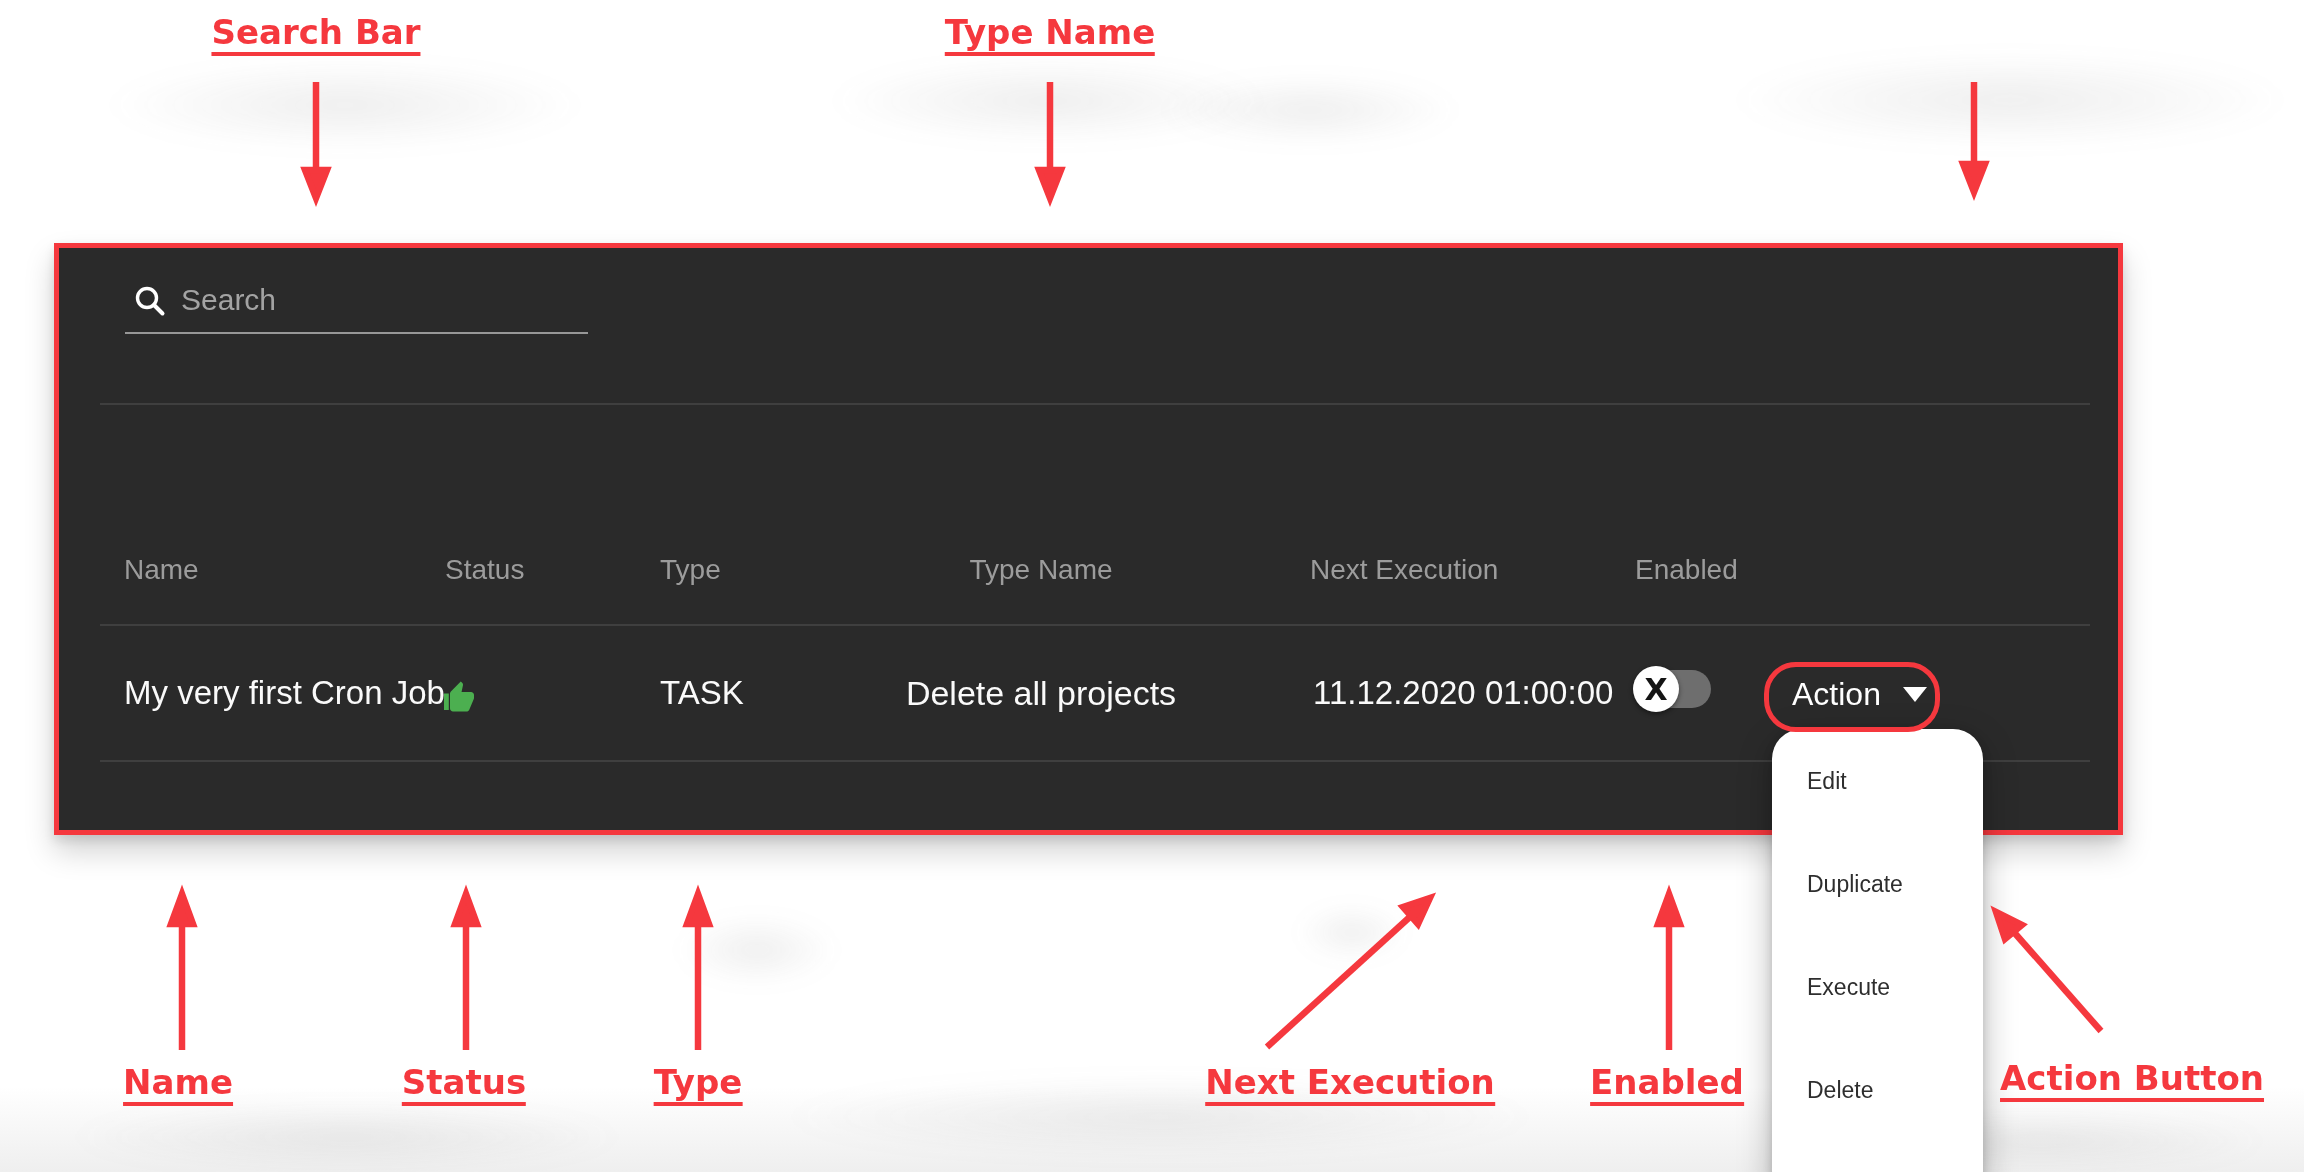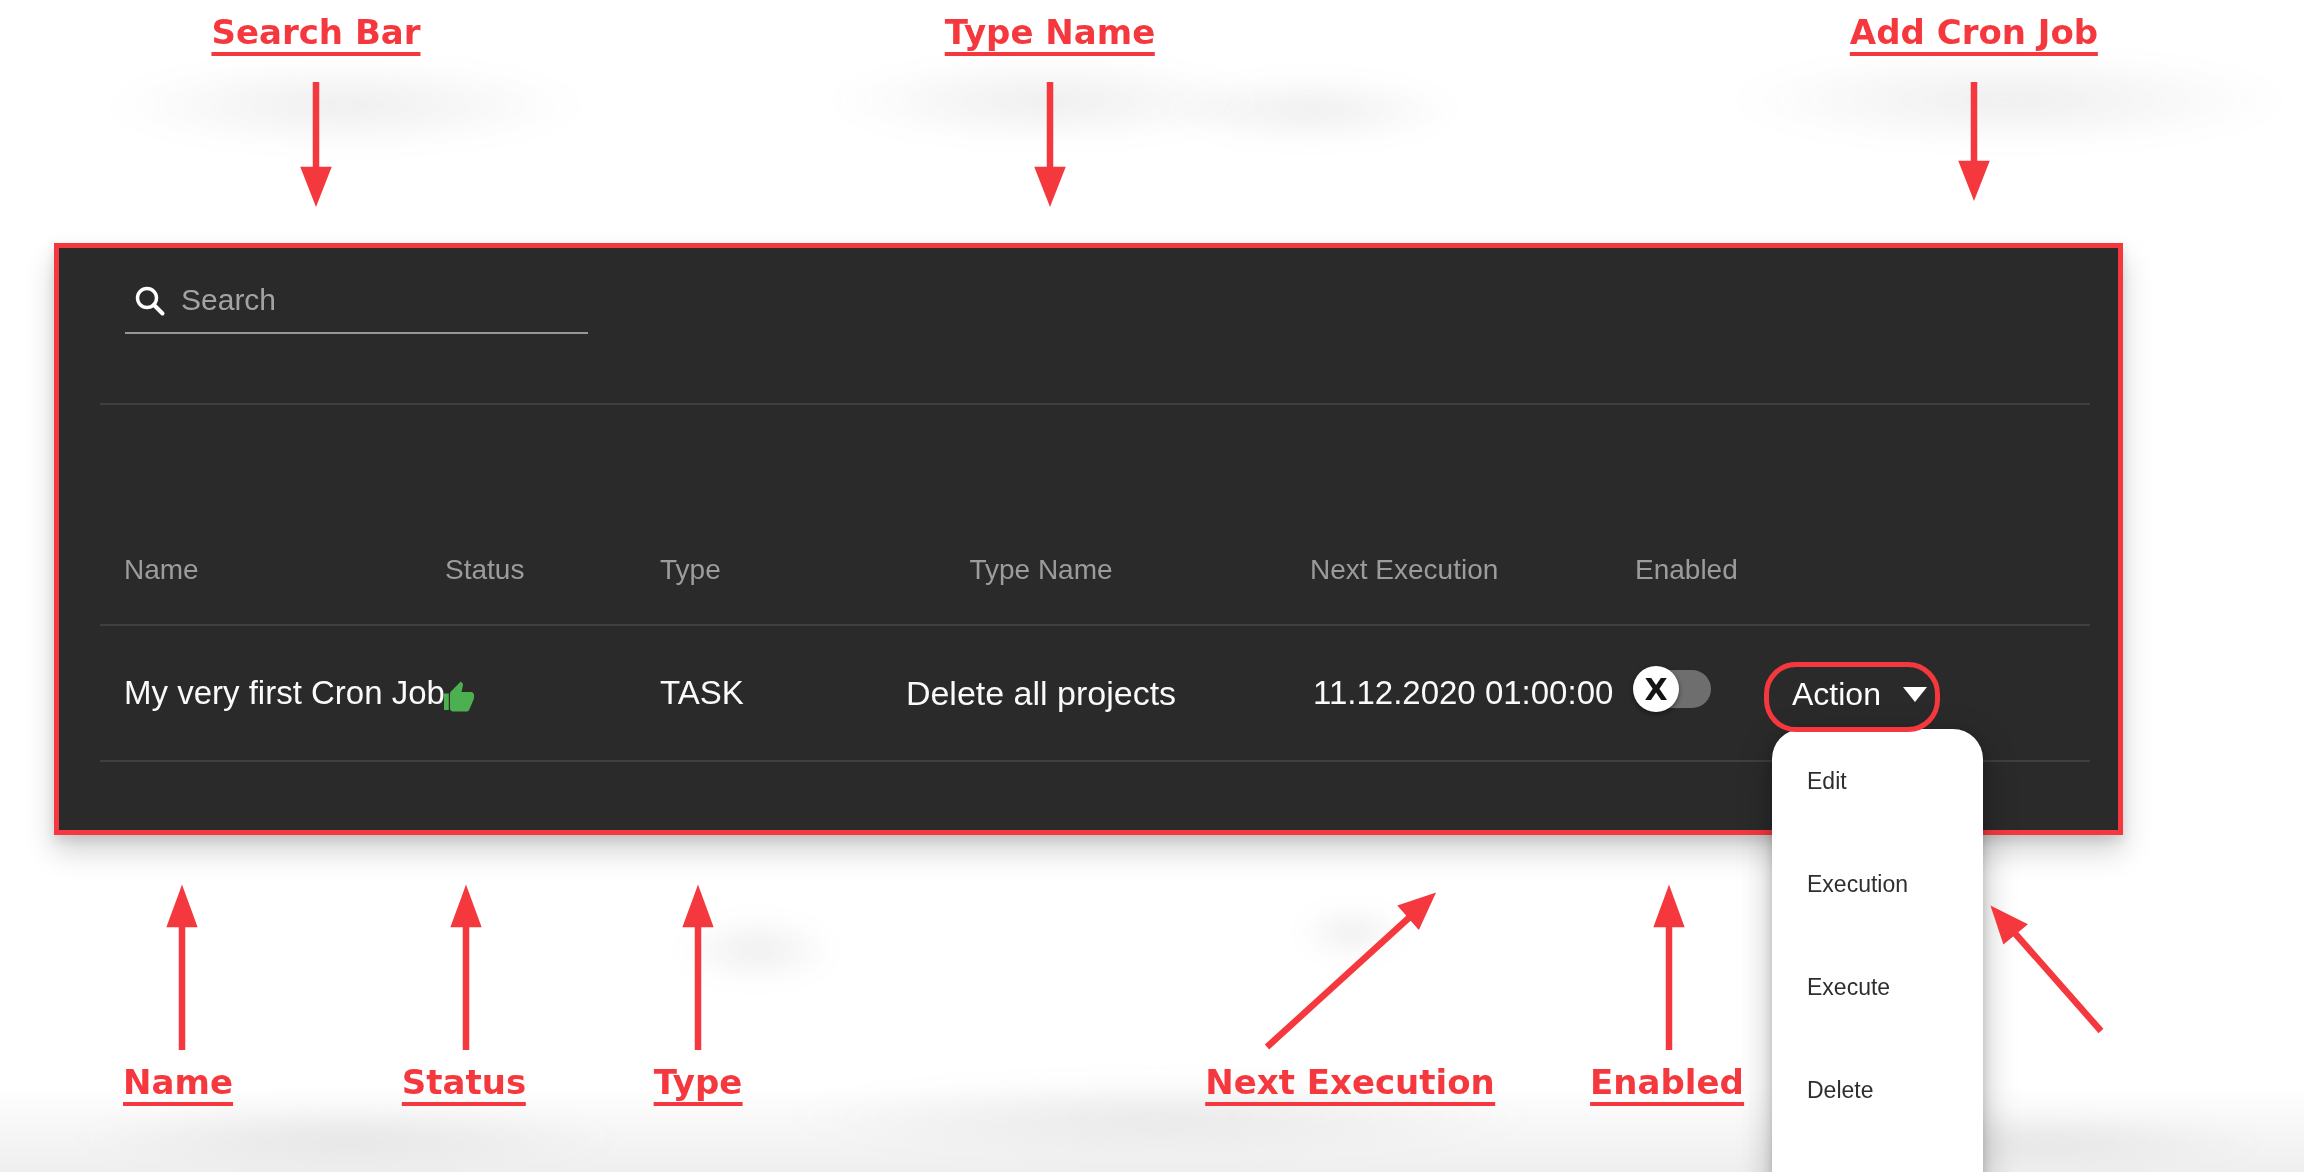--- a/index.html
+++ b/index.html
@@ -134,34 +134,34 @@
       </button>
     </div>
 
     <div class="divider" style="top:512px;"></div>
   </div>
 
   <div class="action-ring"></div>
 
   <div class="menu">
     <div class="item">Edit</div>
-    <div class="item">Execution</div>
+    <div class="item">Duplicate</div>
     <div class="item">Execute</div>
     <div class="item">Delete</div>
   </div>
 
   <div class="ann" style="left:316px;top:12px;">Search Bar</div>
   <div class="ann" style="left:1050px;top:12px;">Type Name</div>
-  <div class="ann" style="left:1974px;top:12px;">Add Cron Job</div>
 
   <div class="ann" style="left:178px;top:1062px;">Name</div>
   <div class="ann" style="left:464px;top:1062px;">Status</div>
   <div class="ann" style="left:698px;top:1062px;">Type</div>
   <div class="ann" style="left:1350px;top:1062px;">Next Execution</div>
   <div class="ann" style="left:1667px;top:1062px;">Enabled</div>
+  <div class="ann" style="left:2132px;top:1058px;">Action Button</div>
 
   <svg class="arrows">
     <g stroke="#f5383e" stroke-width="6.5" fill="#f5383e">
 
       <line x1="316" y1="82" x2="316" y2="172"></line>
         <polygon points="316,198 305,170 327,170"></polygon>
       <line x1="1050" y1="82" x2="1050" y2="172"></line>
         <polygon points="1050,198 1039,170 1061,170"></polygon>
       <line x1="1974" y1="82" x2="1974" y2="166"></line>
         <polygon points="1974,192 1963,164 1985,164"></polygon>

